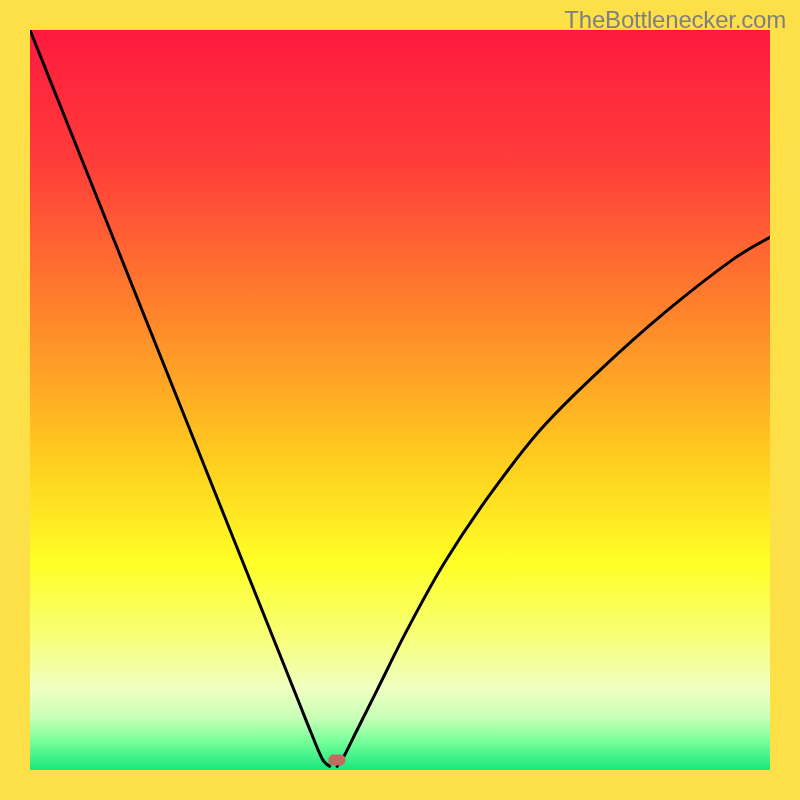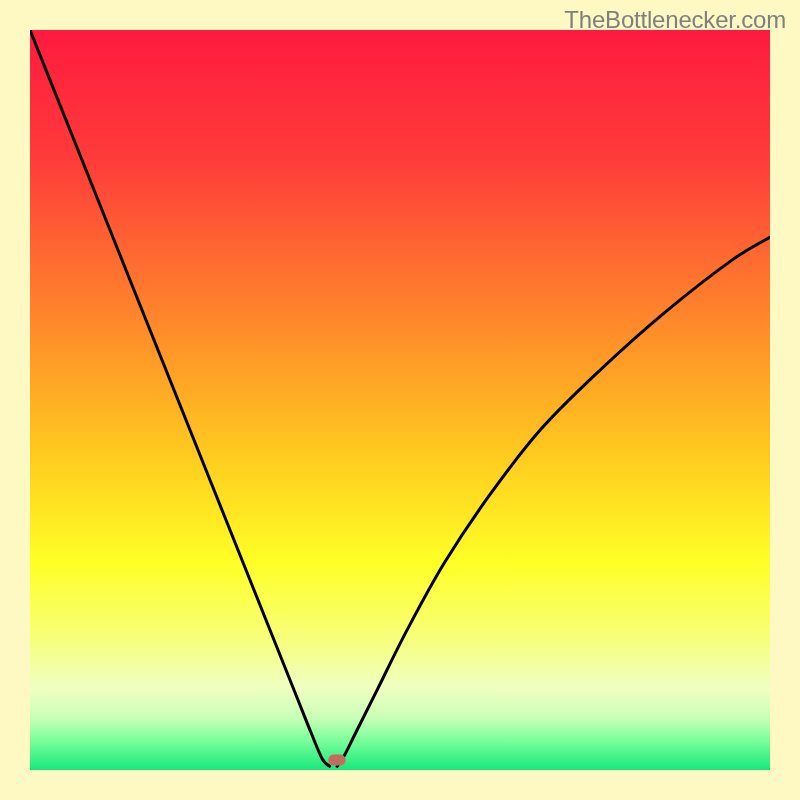--- a/index.html
+++ b/index.html
@@ -8,21 +8,21 @@
     width: 800px;
     height: 800px;
     background: #000;
     font-family: Arial, Helvetica, sans-serif;
     position: relative;
   }
   .outer {
     position: absolute;
     left: 0; top: 0;
     width: 800px; height: 800px;
-    background: #fef9c3;
+    background: #fde047;
   }
   .plot {
     position: absolute;
     left: 30px; top: 30px;
     width: 740px; height: 740px;
     overflow: hidden;
   }
   
   .grad {
     position: absolute;

